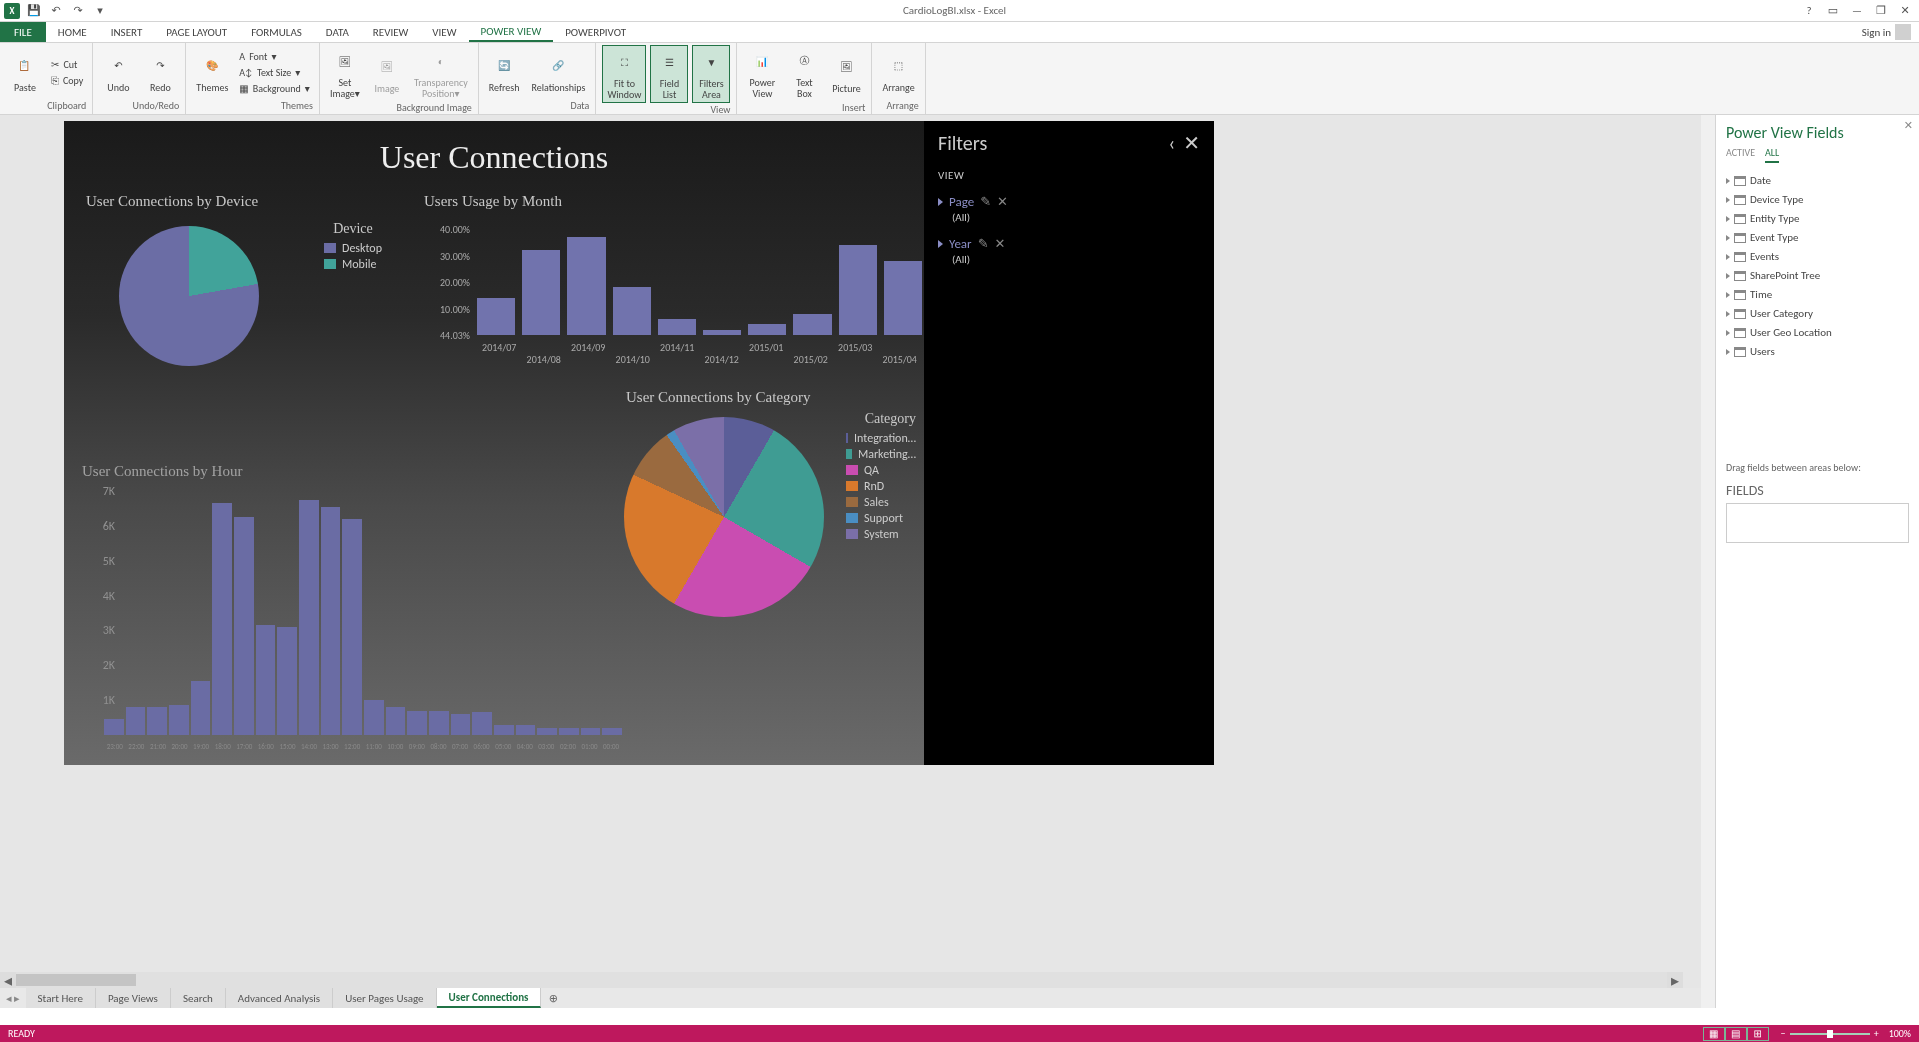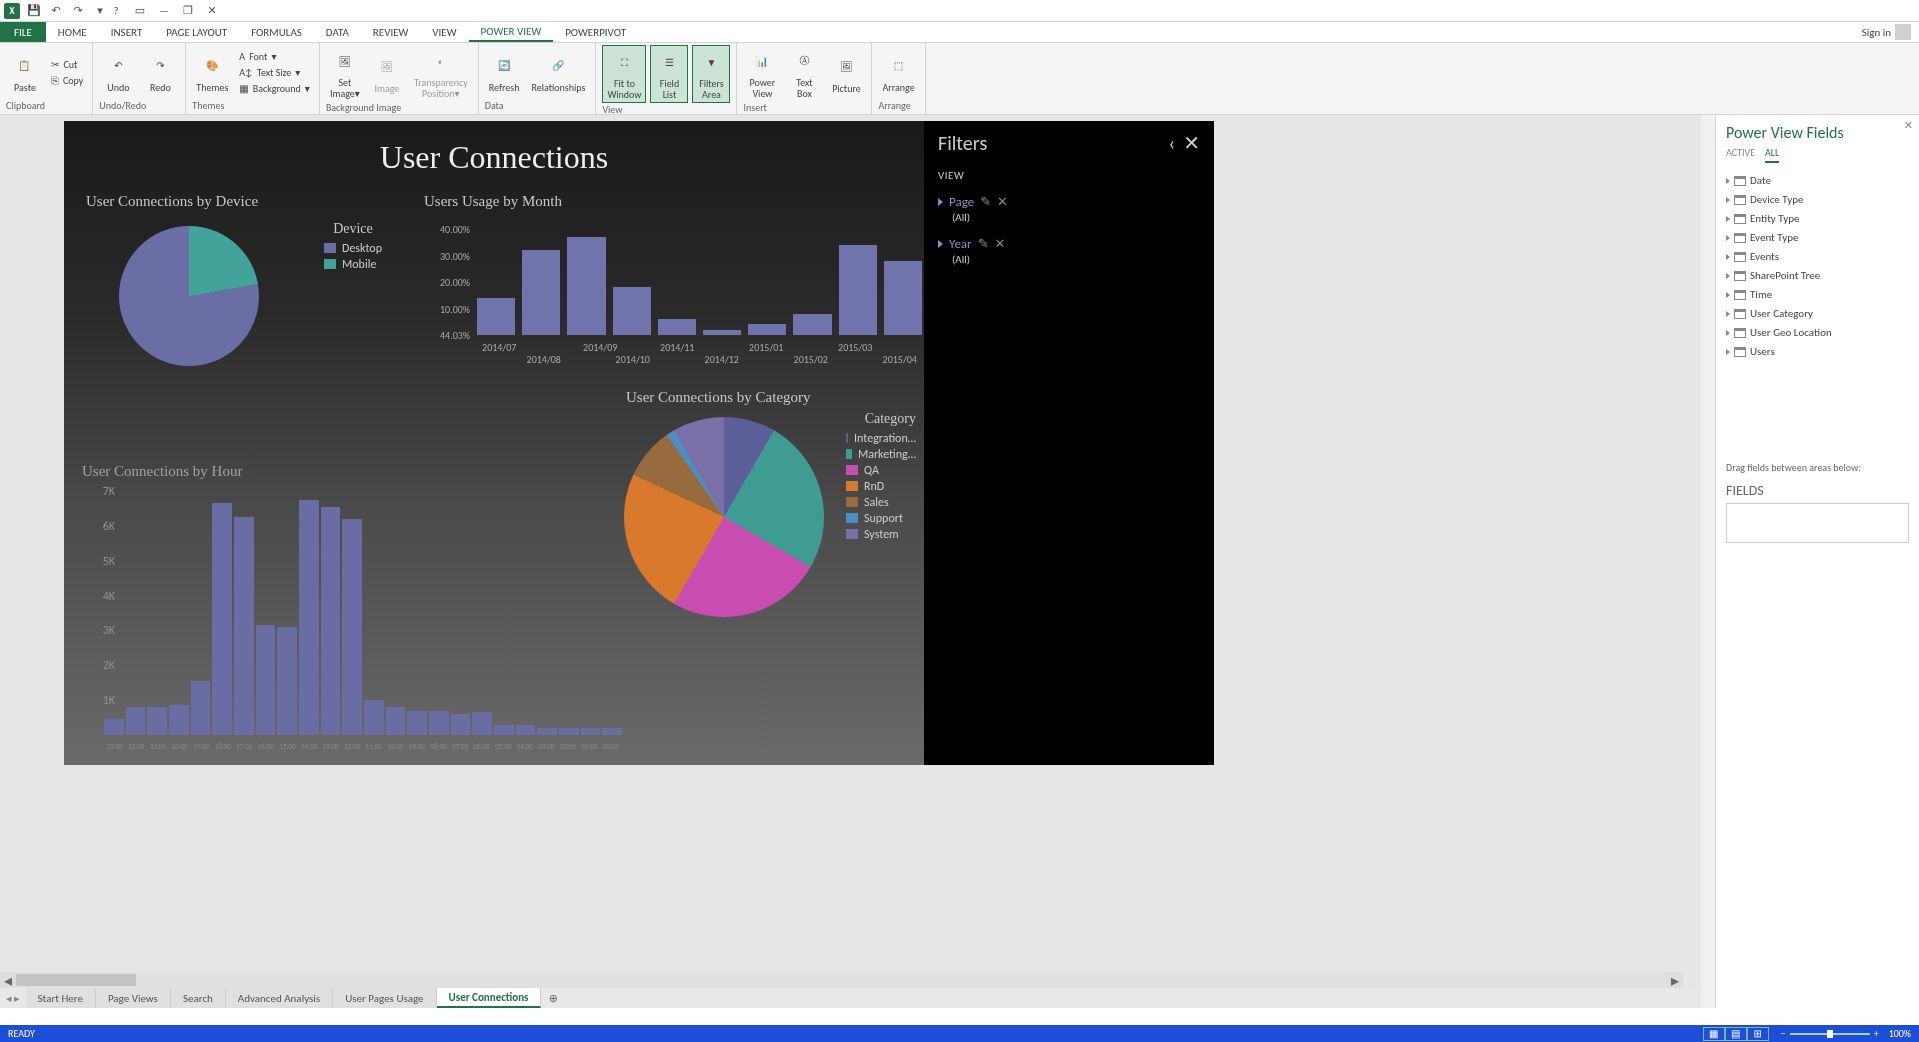--- a/index.html
+++ b/index.html
@@ -19,21 +19,21 @@
 .file-tab { background: #217346; color: #fff; padding: 0 14px; display: flex; align-items: center; cursor: pointer; }
 .rtab { padding: 0 12px; display: flex; align-items: center; color: #444; cursor: pointer; text-transform: uppercase; }
 .rtab.active { color: #217346; border-bottom: 2px solid #217346; }
 .signin { margin-left: auto; padding: 0 8px; display: flex; align-items: center; color: #444; gap:4px; }
 .avatar-sq { width:16px; height:16px; background:#d0d0d0; }
 
 
 .ribbon { height: 72px; background: #f5f5f5; border-bottom: 1px solid #d4d4d4; display: flex; font-size: 10px; color: #444; }
 .rgroup { border-right: 1px solid #d4d4d4; display: flex; flex-direction: column; padding: 2px 6px 0; }
 .rgroup-items { flex: 1; display: flex; align-items: center; gap: 4px; }
-.rgroup-label { text-align: left; font-size: 10px; color: #666; padding-bottom: 2px; }
+.rgroup-label { text-align: right; font-size: 10px; color: #666; padding-bottom: 2px; }
 .rbtn-lg { display: flex; flex-direction: column; align-items: center; justify-content: center; padding: 2px 4px; cursor: pointer; min-width: 38px; }
 .rbtn-lg .ico { width: 28px; height: 28px; display: flex; align-items: center; justify-content: center; margin-bottom: 2px; }
 .rbtn-lg .lbl { text-align: center; line-height: 11px; }
 .rbtn-sm { display: flex; align-items: center; gap: 4px; padding: 1px 3px; cursor: pointer; white-space: nowrap; }
 .vstack { display:flex; flex-direction:column; gap:1px; }
 .rbtn-lg.active { background:#cce4d7; border:1px solid #217346; }
 
 
 .workspace { position: absolute; top: 115px; left: 0; right: 0; bottom: 34px; display: flex; background: #e6e6e6; }
 .canvas-wrap { flex: 1; position: relative; overflow: hidden; }
@@ -101,40 +101,41 @@
 .hscroll .track{ flex:1; background:#e0e0e0; position:relative; }
 .hscroll .thumb{ position:absolute; left:0; width:120px; top:2px; bottom:2px; background:#c4c4c4; }
 .hscroll-btn{ width:16px; background:#ddd; display:flex; align-items:center; justify-content:center; color:#666; }
 .sheet-strip { position:absolute; bottom:0; left:0; right:0; height:20px; background:#e8e8e8; display:flex; align-items:stretch; font-size:11px; }
 .sheet-nav { display:flex; align-items:center; gap:2px; padding:0 6px; color:#888; }
 .sheet-tab { padding:0 12px; display:flex; align-items:center; border-right:1px solid #ccc; background:#e0e0e0; cursor:pointer; color:#555; }
 .sheet-tab.active { background:#fff; color:#217346; font-weight:600; border-bottom:2px solid #217346; }
 .sheet-add { width:24px; display:flex; align-items:center; justify-content:center; color:#666; cursor:pointer; }
 
 
-.statusbar { position:absolute; bottom:0; left:0; right:0; height:17px; background:#1d4ed8; color:#fff; font-size:10px; display:flex; align-items:center; padding:0 8px; }
+.statusbar { position:absolute; bottom:0; left:0; right:0; height:17px; background:#be185d; color:#fff; font-size:10px; display:flex; align-items:center; padding:0 8px; }
 .statusbar .sp { flex:1; }
 .view-btns { display:flex; gap:0; }
 .view-btn { width:22px; height:14px; border:1px solid #7ab595; display:flex; align-items:center; justify-content:center; cursor:pointer; }
 .zoom-ctrl { display:flex; align-items:center; gap:4px; margin-left:12px; }
 .zoom-slider { width:80px; height:2px; background:#a5d0b8; position:relative; }
 .zoom-slider::after { content:''; position:absolute; left:50%; top:-3px; width:6px; height:8px; background:#fff; transform:translateX(-50%); }
 .vscroll { width:14px; background:#f0f0f0; }
 </style>
 </head>
 <body>
 
 <div class="titlebar">
   <div class="qat">
     <div class="excel-logo">X</div>
     <div class="qat-btn">💾</div>
     <div class="qat-btn">↶</div>
     <div class="qat-btn">↷</div>
     <div class="qat-btn">▾</div>
   </div>
+  <div class="doc-title">CardioLogBI.xlsx - Excel</div>
   <div class="win-ctrl">
     <div class="win-btn">?</div>
     <div class="win-btn">▭</div>
     <div class="win-btn">—</div>
     <div class="win-btn">❐</div>
     <div class="win-btn">✕</div>
   </div>
 </div>
 
 <div class="ribbon-tabs">
@@ -325,21 +326,21 @@
             <div class="bar" style="height: 15%;"></div>
             <div class="bar" style="height: 5%;"></div>
             <div class="bar" style="height: 10%;"></div>
             <div class="bar" style="height: 20%;"></div>
             <div class="bar" style="height: 85%;"></div>
             <div class="bar" style="height: 70%;"></div>
           </div>
         <div class="xaxis-m" id="month-xaxis">
             <div class="xl" style="left: 5%; top: 0px;">2014/07</div>
             <div class="xl" style="left: 15%; top: 12px;">2014/08</div>
-            <div class="xl" style="left: 25%; top: 0px; margin-left: 12px;">2014/09</div>
+            <div class="xl" style="left: 25%; top: 0px;">2014/09</div>
             <div class="xl" style="left: 35%; top: 12px;">2014/10</div>
             <div class="xl" style="left: 45%; top: 0px;">2014/11</div>
             <div class="xl" style="left: 55%; top: 12px;">2014/12</div>
             <div class="xl" style="left: 65%; top: 0px;">2015/01</div>
             <div class="xl" style="left: 75%; top: 12px;">2015/02</div>
             <div class="xl" style="left: 85%; top: 0px;">2015/03</div>
             <div class="xl" style="left: 95%; top: 12px;">2015/04</div>
           </div>
       </div>
 

